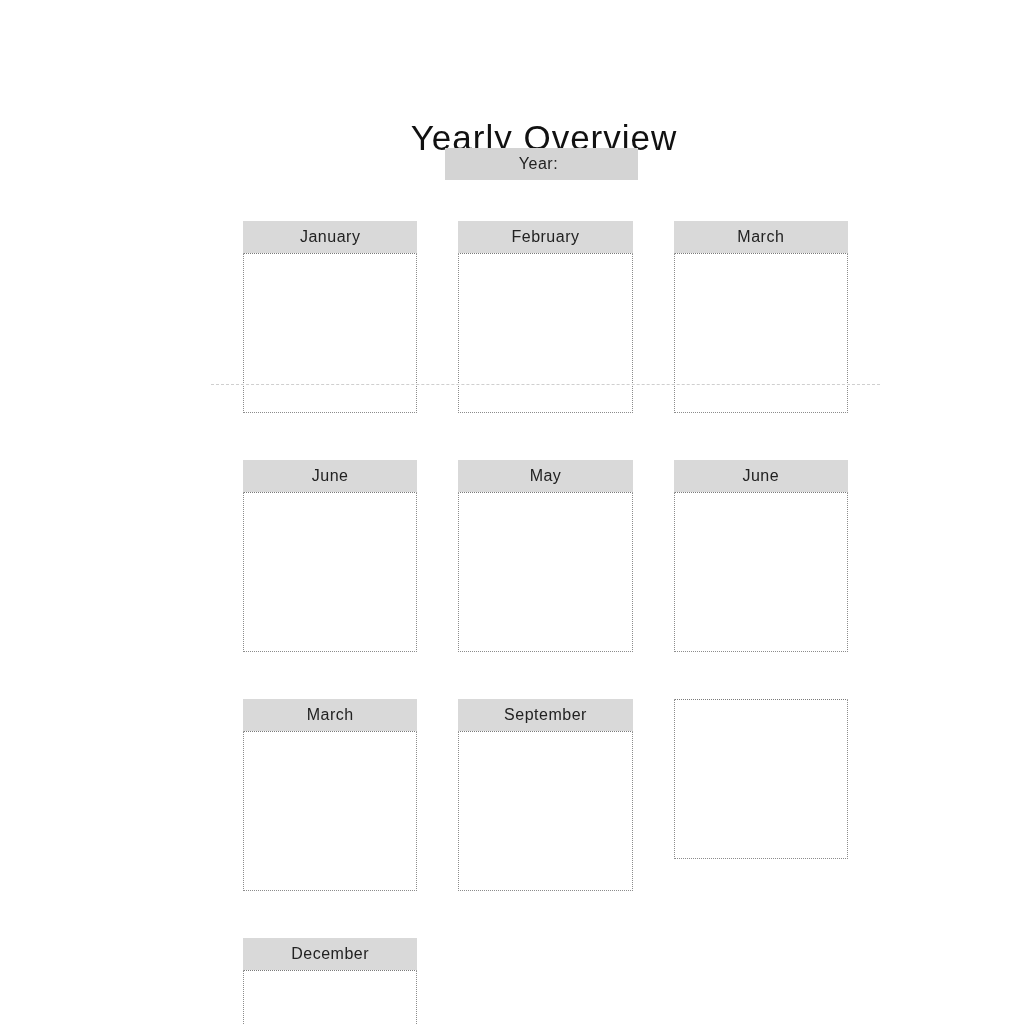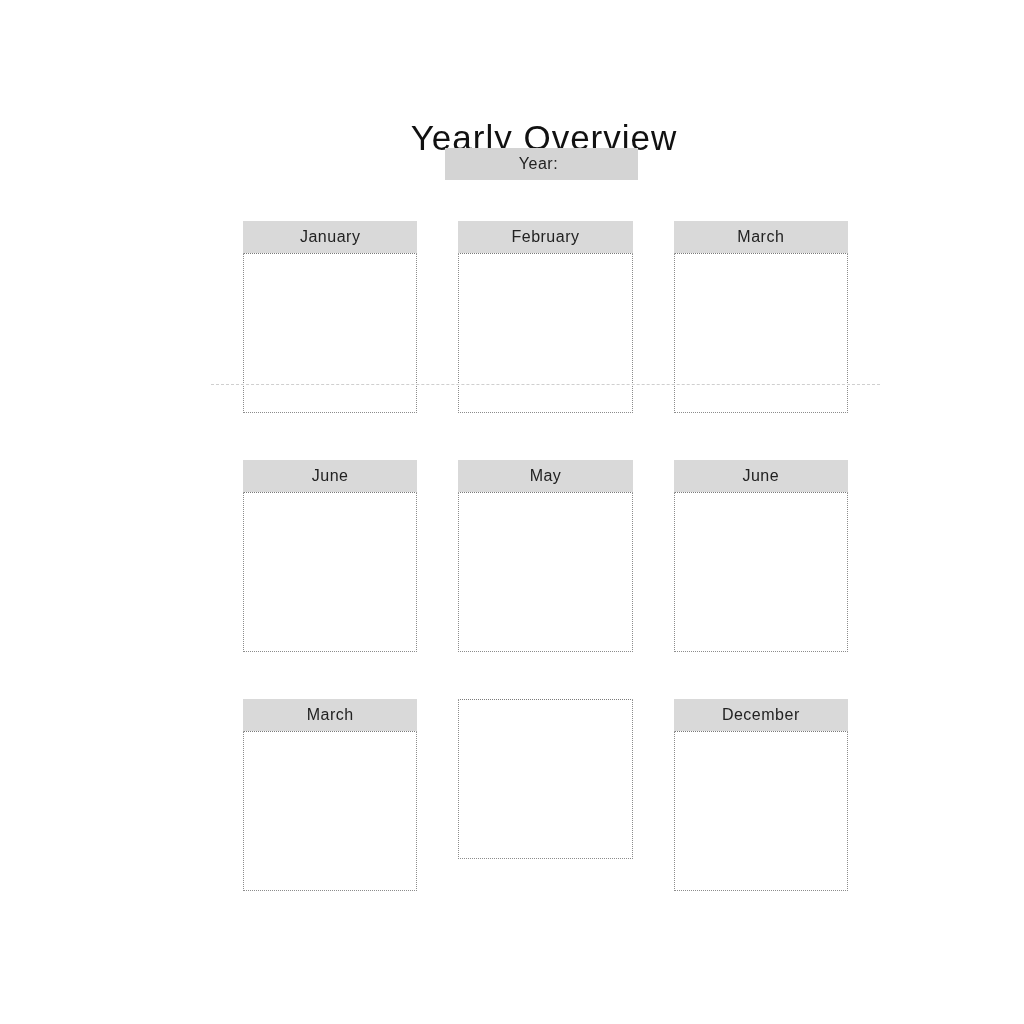--- a/index.html
+++ b/index.html
@@ -132,20 +132,26 @@
     </div>
 
 
     <div class="month-cell">
       <div class="month-header">
         <span>March</span>
       </div>
       <div class="month-box"></div>
     </div>
 
+    <div class="month-cell">
+      <div class="month-header">
+        <span>September</span>
+      </div>
+      <div class="month-box"></div>
+    </div>
 
     <div class="month-cell">
       <div class="month-box"></div>
     </div>
 
 
     <div class="month-cell">
       <div class="month-header">
         <span>December</span>
       </div>

